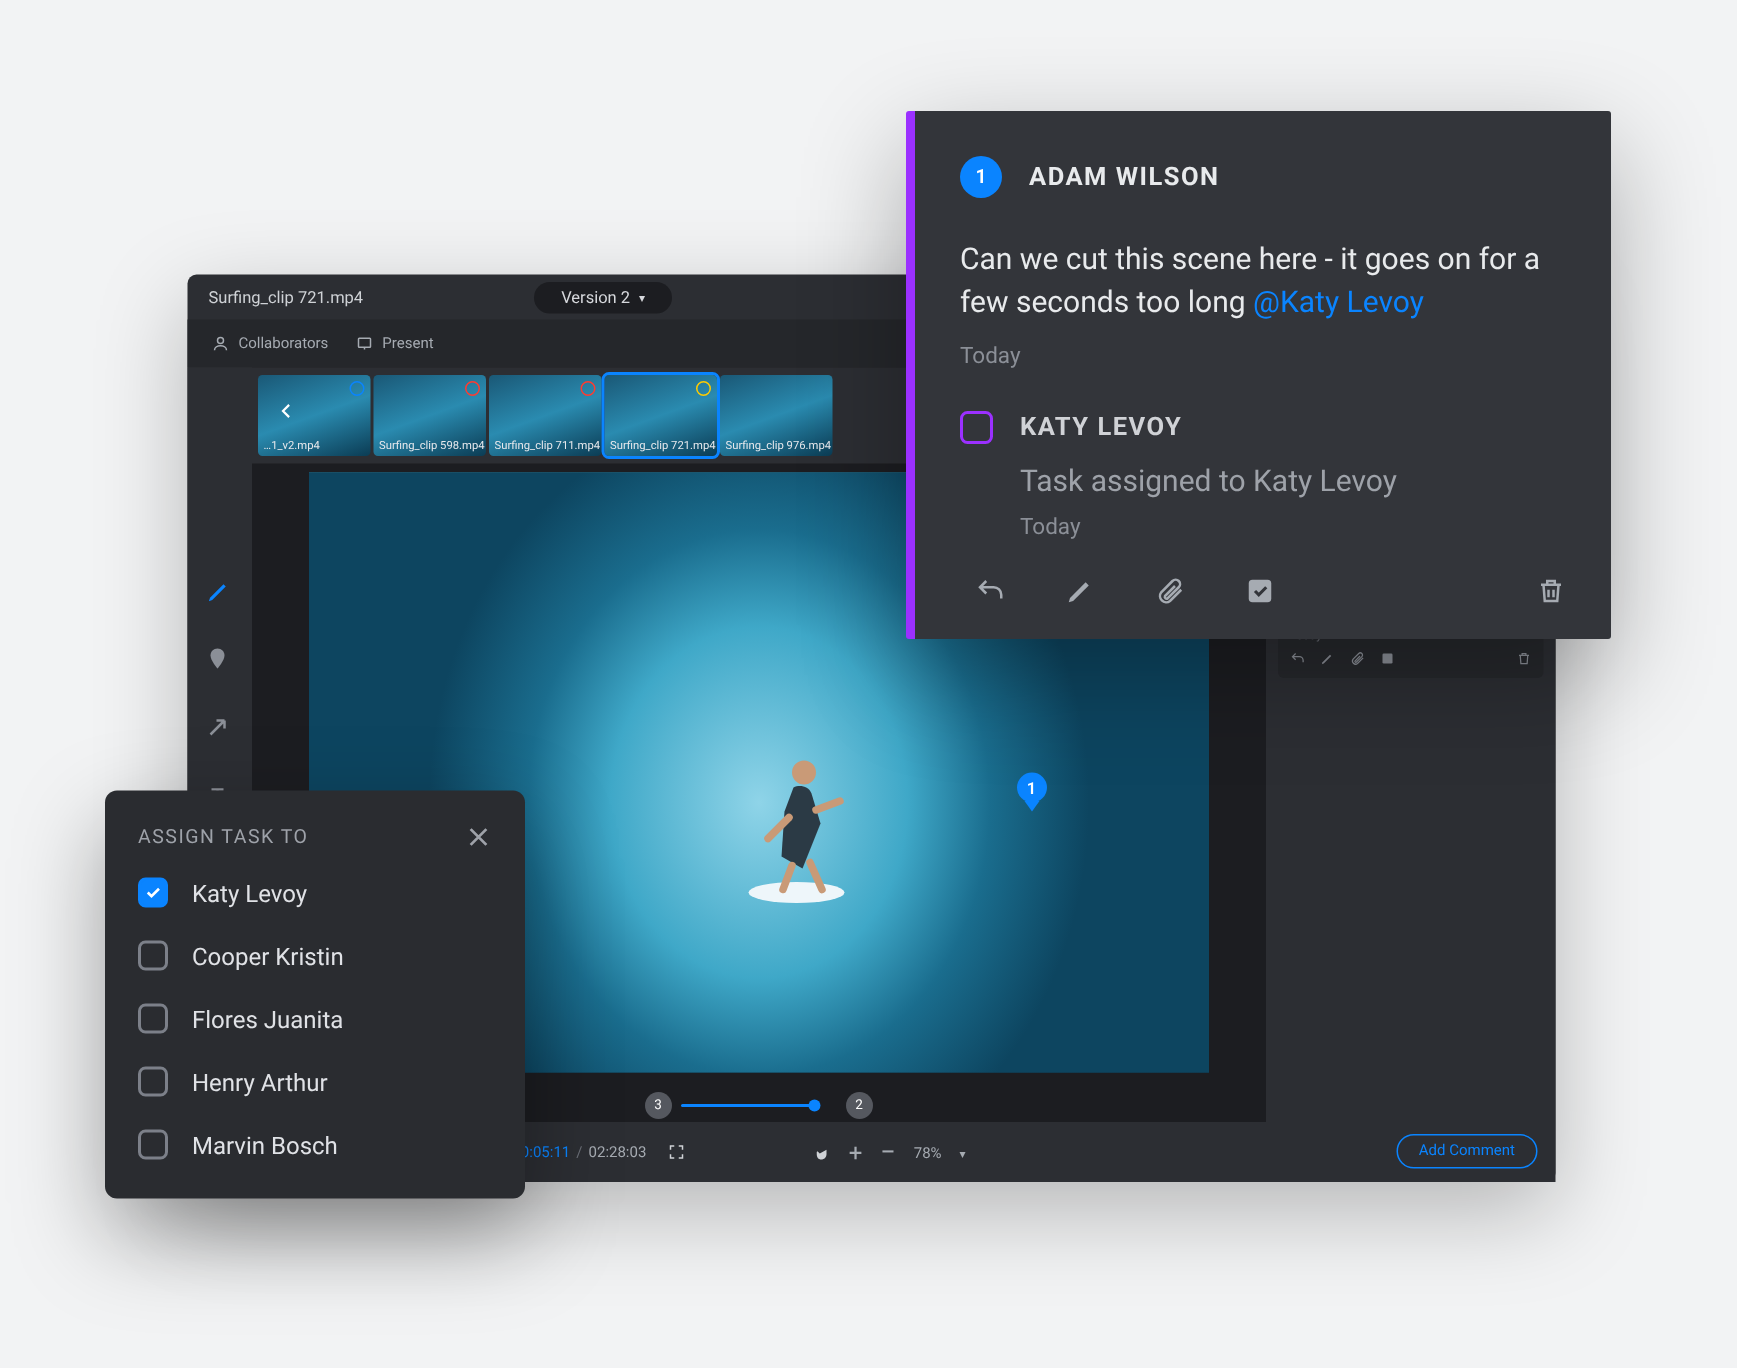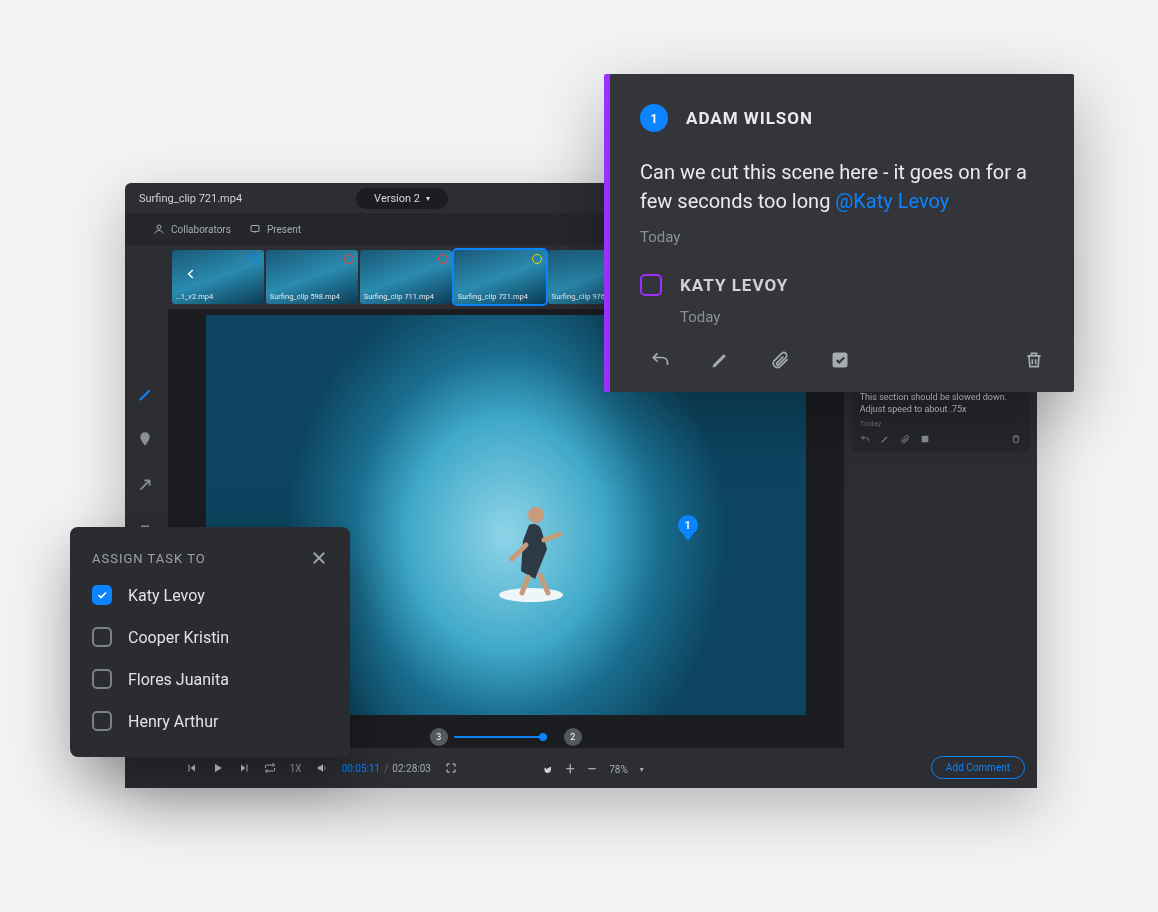--- a/index.html
+++ b/index.html
@@ -26,21 +26,21 @@
 .version-pill {
   margin-left:100px;
   background:#1c1d21; border-radius:14px;
   padding:4px 18px; font-size:11px; color:#d6d8dc;
   display:flex; align-items:center; gap:6px;
 }
 .version-pill .tri { font-size:8px; }
 
 .toolbar {
   height:32px; background:#25272b;
-  display:flex; align-items:center; padding:0 28px; gap:0;
+  display:flex; align-items:center; padding:0 16px; gap:0;
 }
 .toolbar .t-left { display:flex; align-items:center; gap:18px; flex:0 0 auto; }
 .toolbar .t-mid  { flex:1; display:flex; align-items:center; justify-content:flex-end; gap:8px; }
 .toolbar .icon-btn { display:flex; align-items:center; gap:6px; color:#a6abb2; font-size:10px; }
 .fileof { display:flex; align-items:center; gap:6px; }
 .viewbtn { width:16px; height:12px; border-radius:2px; }
 .viewbtn.single { background:#4a4d54; }
 .viewbtn.cols { background:#0a84ff; display:flex; gap:1px; padding:1px; }
 .viewbtn.cols div { flex:1; background:#0a84ff; }
 .viewbtn.grid4 { background:#4a4d54; display:grid; grid-template-columns:1fr 1fr; grid-template-rows:1fr 1fr; gap:1px; padding:1px; }
@@ -62,21 +62,21 @@
 
 .center { flex:1; display:flex; flex-direction:column; background:#1c1d21; position:relative; }
 .thumbstrip {
   height:64px; display:flex; align-items:center; gap:2px;
   padding:0 4px; position:relative; background:#2c2e33;
 }
 .thumbstrip .chevron-back {
   position:absolute; left:16px; top:22px; color:#fff; z-index:2;
 }
 .thumb {
-  width:92px; height:54px; border-radius:3px; position:relative;
+  width:75px; height:54px; border-radius:3px; position:relative;
   background:linear-gradient(160deg,#1a5876 0%,#2a8bb0 50%,#0b3c54 100%);
   overflow:hidden;
 }
 .thumb.selected { outline:2px solid #0a84ff; }
 .thumb .status-dot { position:absolute; top:4px; right:4px; width:10px; height:10px; border-radius:50%; }
 .thumb .status-dot.blue { border:1.5px solid #0a84ff; }
 .thumb .status-dot.red { border:1.5px solid #ff3b30; }
 .thumb .status-dot.yellow { border:1.5px solid #ffcc00; }
 .thumb .label {
   position:absolute; bottom:3px; left:4px; font-size:7.5px; color:#e6e8ec;
@@ -491,39 +491,44 @@
       <span>Cooper Kristin</span>
     </div>
     <div class="ap-item">
       <div class="ap-check"></div>
       <span>Flores Juanita</span>
     </div>
     <div class="ap-item">
       <div class="ap-check"></div>
       <span>Henry Arthur</span>
     </div>
+    <div class="ap-item">
+      <div class="ap-check"></div>
+      <span>Marvin Bosch</span>
+    </div>
   </div>
 </div>
 
 <div class="comment-card">
   <div class="cc-head">
     <div class="cc-badge">
         <span>1</span>
       </div>
     <div class="cc-name">ADAM WILSON</div>
   </div>
   <div class="cc-text">
     <span>Can we cut this scene here - it goes on for a few seconds too long </span><span class="mention">@Katy Levoy</span>
   </div>
   <div class="cc-time">Today</div>
 
   <div class="cc-sub">
     <div class="cc-checkbox"></div>
     <div class="cc-sub-name">KATY LEVOY</div>
   </div>
+  <div class="cc-assigned">Task assigned to Katy Levoy</div>
   <div class="cc-time2">Today</div>
 
   <div class="cc-actions">
     <span>
         <svg viewBox="0 0 24 24" fill="none" stroke="currentColor" stroke-width="2">
           <path d="M9 14l-5-5 5-5M4 9h11a6 6 0 016 6v3"></path>
         </svg>
       </span>
     <span>
         <svg viewBox="0 0 24 24" fill="currentColor">

